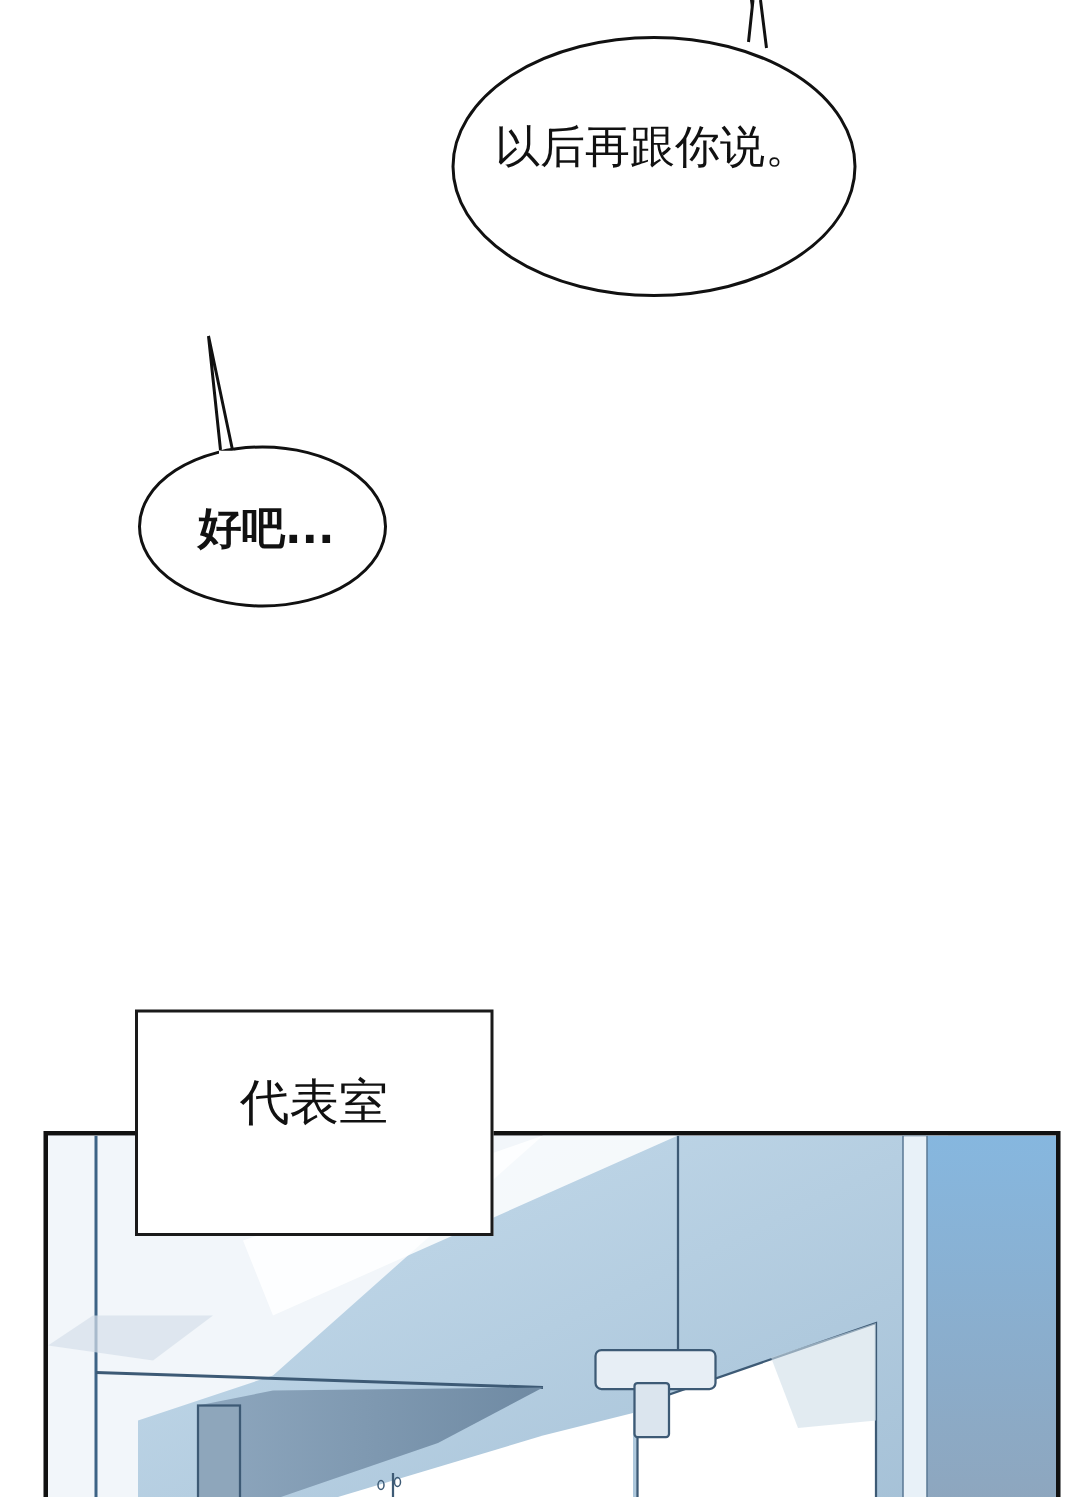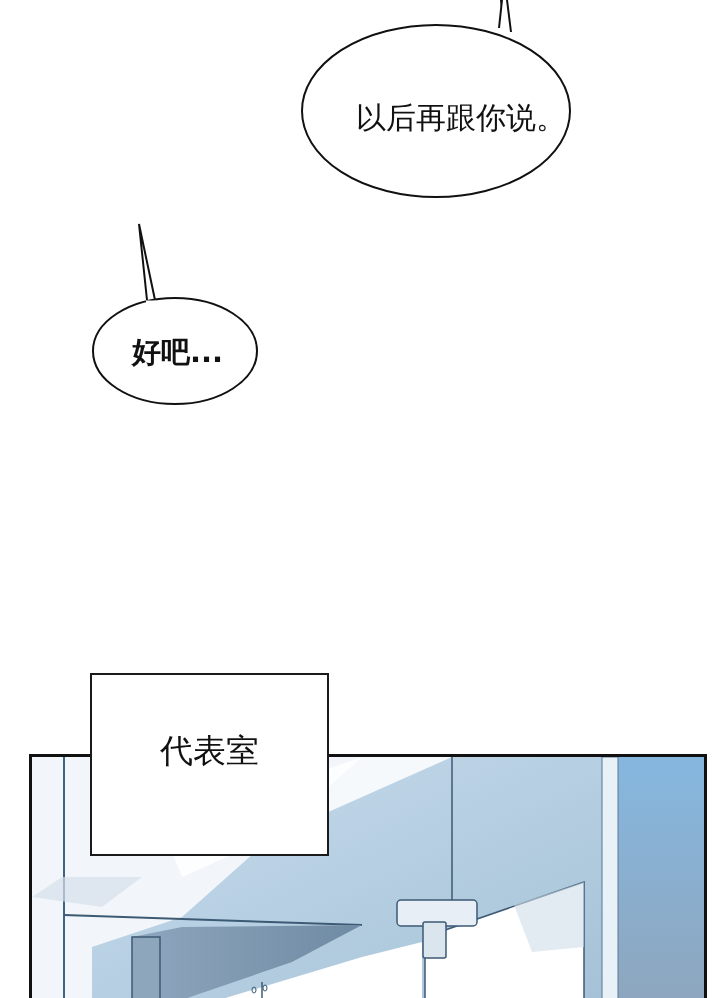--- a/index.html
+++ b/index.html
@@ -7,42 +7,42 @@
       width: 720px; height: 998px; position: relative; overflow: hidden;
       background: #ffffff;
       font-family: "DejaVu Sans", "Liberation Sans", sans-serif;
     }
     .abs { position: absolute; }
     .bubble-text {
       position: absolute; color: #111; white-space: nowrap;
       font-size: 30px; letter-spacing: 0px;
     }
     .caption-box {
-      position: absolute; left: 90px; top: 673px; width: 239px; height: 183px;
+      position: absolute; left: 90px; top: 673px; width: 239px; height: 151px;
       background: #fff; border: 2px solid #1a1a1a; box-sizing: border-box;
       display: flex; align-items: center; justify-content: center;
       z-index: 5;
     }
     .caption-text { font-size: 33px; color: #111; margin-top: -26px; }
     .panel {
       position: absolute; left: 29px; top: 754px; width: 678px; height: 260px;
       border: 3px solid #111; box-sizing: border-box; overflow: hidden;
       background: #eef3f8;
     }
   </style>
 </head>
 <body>
 
 <svg class="abs" style="left:295px; top:0px;" width="290" height="205" viewBox="0 0 290 205">
   <path d="M 210 30 L 206 0 L 211 0 L 216 32" fill="#fff" stroke="#111" stroke-width="2"></path>
   <ellipse cx="141" cy="111" rx="134" ry="86" fill="#fff" stroke="#111" stroke-width="2"></ellipse>
   <path d="M 202 30 L 207 0 L 212 0 L 218 34" fill="#fff" stroke="none"></path>
   <path d="M 204 28 L 207 0 M 212 0 L 216 32" fill="none" stroke="#111" stroke-width="2"></path>
 </svg>
-<div class="bubble-text" style="left:330px; top:98px;margin-left:26px;">以后再跟你说。</div>
+<div class="bubble-text" style="left:330px; top:78px;">以后再跟你说。</div>
 
 <svg class="abs" style="left:90px; top:220px;" width="175" height="190" viewBox="0 0 175 190">
   <ellipse cx="85" cy="131" rx="82" ry="53" fill="#fff" stroke="#111" stroke-width="2"></ellipse>
   <path d="M 50 4 L 62 78 L 70 77 Z" fill="#fff" stroke="none"></path>
   <path d="M 57 80 L 49 4 L 65 80" fill="none" stroke="#111" stroke-width="2"></path>
   <path d="M 56 82 L 66 82" stroke="#fff" stroke-width="3"></path>
 </svg>
 <div class="bubble-text" style="left:132px; top:333px; font-size:29px;font-weight:bold;">好吧...</div>
 
 <div class="panel">

